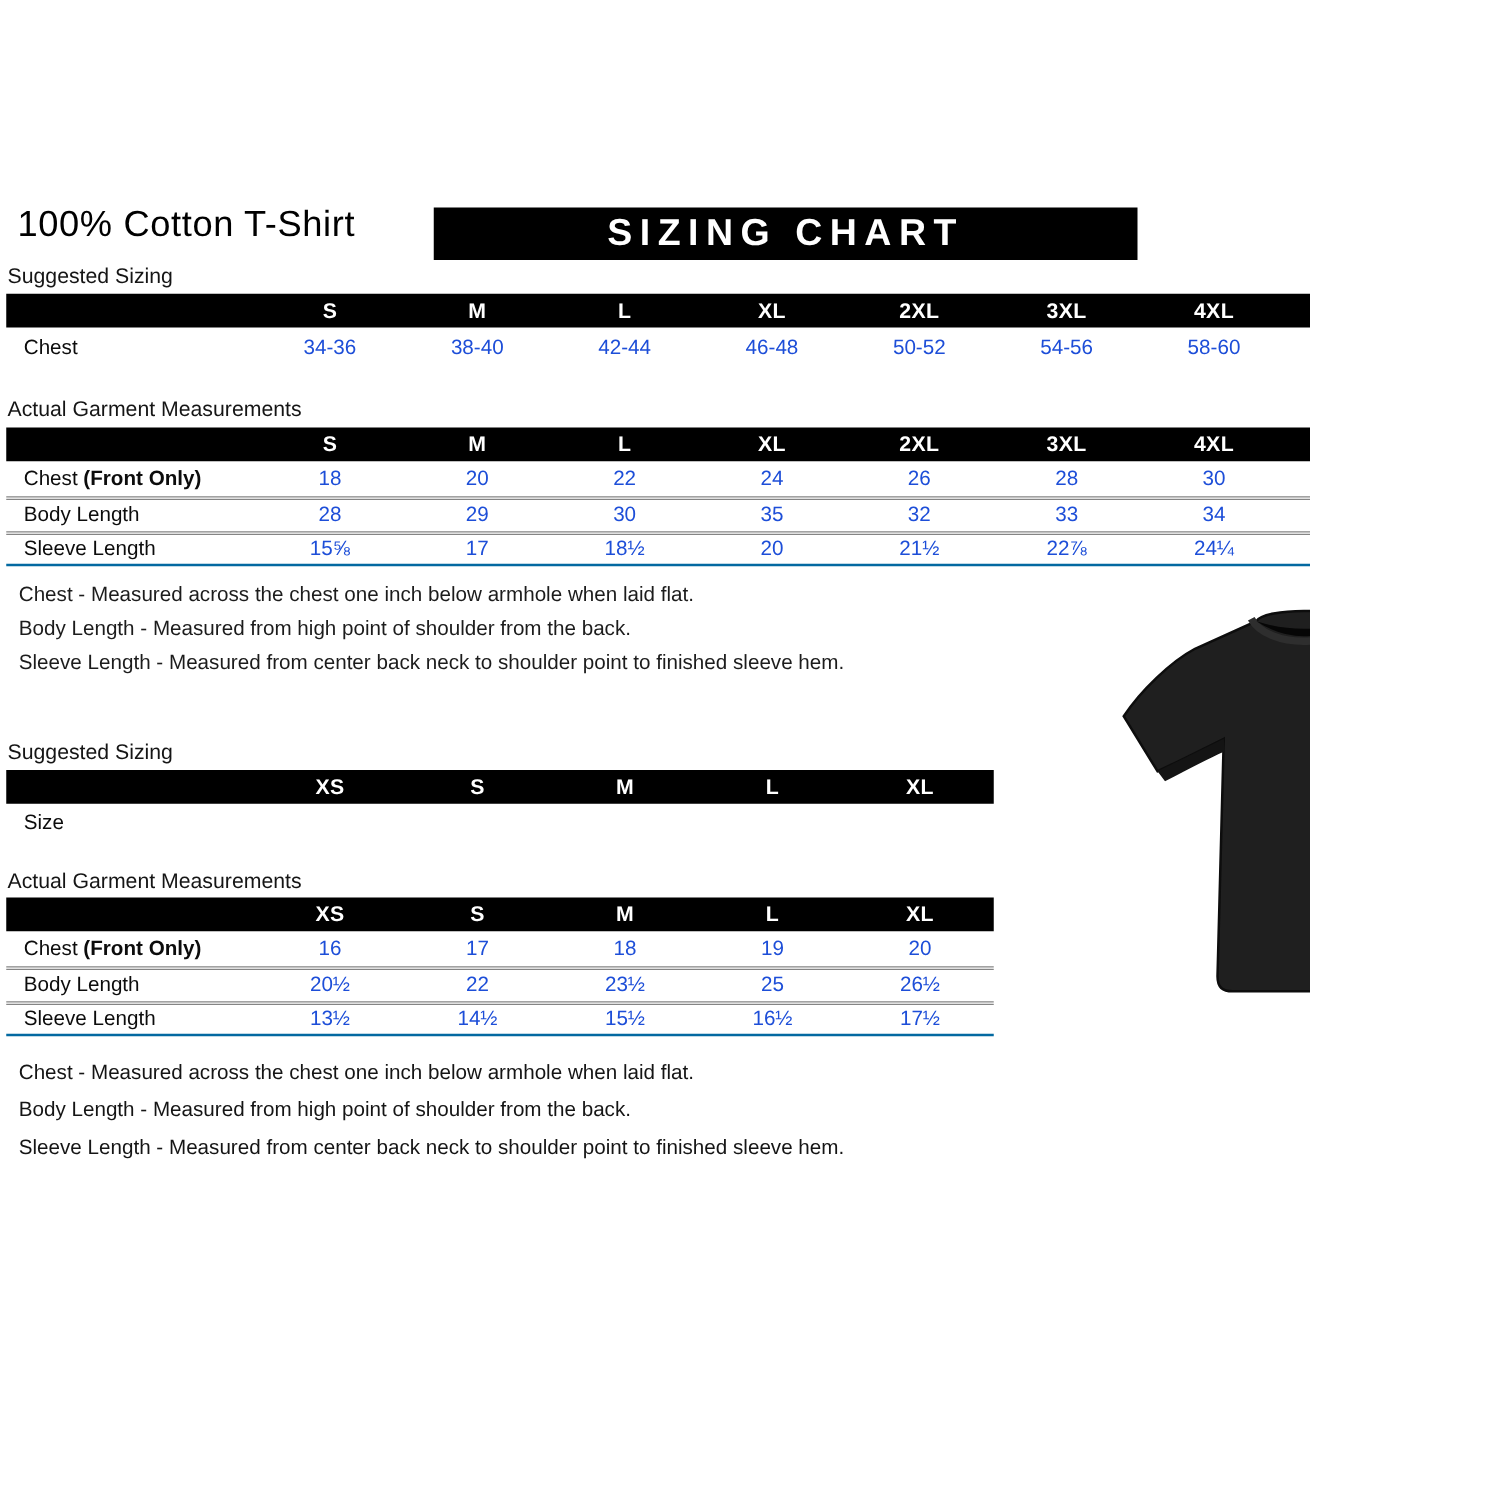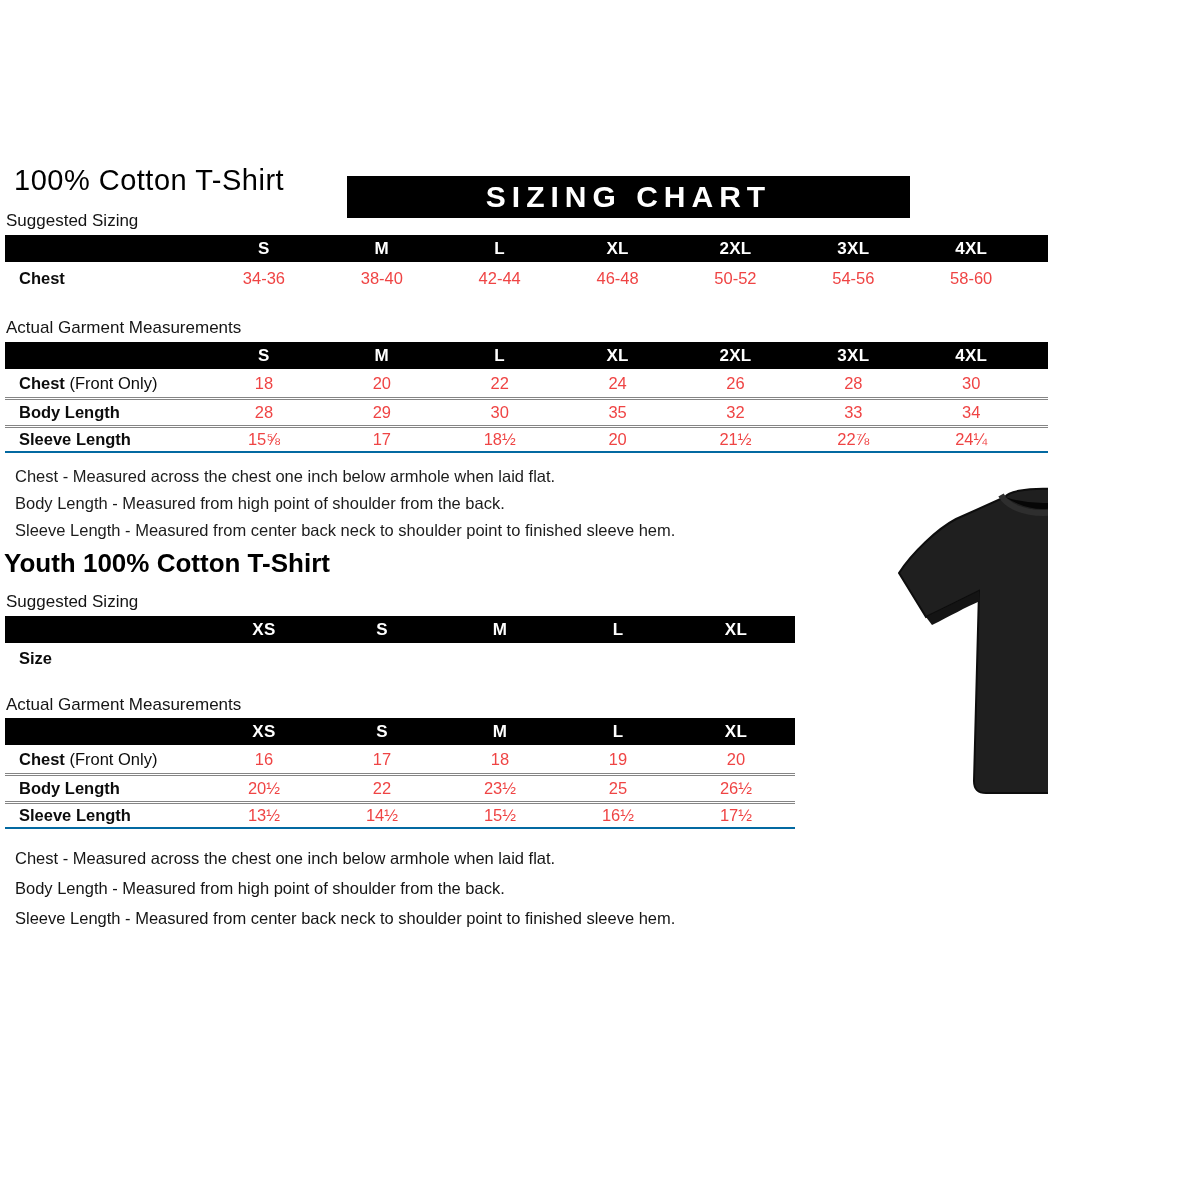--- a/index.html
+++ b/index.html
@@ -2,40 +2,40 @@
 <html><head>
 <meta charset="utf-8">
 <style>
   * { margin:0; padding:0; box-sizing:border-box; }
   html,body { background:#fff; }
   body { font-family:"Liberation Sans","DejaVu Sans",sans-serif; color:#111; }
   .page { position:relative; width:1048px; height:1200px; background:#ffffff; overflow:hidden; }
   .abs { position:absolute; }
 
   .title-adult { left:14px; top:164px; font-size:29px; font-weight:400; color:#000; letter-spacing:0.5px; }
-  .banner { left:347px; top:176px; width:563px; height:42px; background:#000; color:#fff;
+  .banner { left:347px; top:166px; width:563px; height:42px; background:#000; color:#fff;
             display:flex; align-items:center; justify-content:center;
             font-size:30px; font-weight:700; letter-spacing:6px; }
   .title-youth { left:4px; top:548px; font-size:26px; font-weight:700; color:#000; }
 
   .sec-label { font-size:17px; color:#151515; }
 
   .tbl { position:absolute; }
   .tbl .hdr { display:flex; background:#000; color:#fff; height:27px; }
   .tbl .corner { width:200px; }
   .cellsgrid { flex:1; display:grid; }
   .cols-8 { grid-template-columns:repeat(8,1fr); }
   .cols-5 { grid-template-columns:repeat(5,1fr); }
   .hcell { display:flex; align-items:center; justify-content:center;
            font-weight:700; font-size:17px; letter-spacing:0.3px; }
   .trow { display:flex; align-items:center; height:30px; }
   .rlabel { width:200px; padding-left:14px; font-size:16.5px; color:#0c0c0c; white-space:nowrap; }
-  .rlabel b { font-weight:700; }
-  .rlabel span { font-weight:400; }
-  .vcell { text-align:center; font-size:16.5px; color:#ef4444; }
+  .rlabel b { font-weight:400; }
+  .rlabel span { font-weight:700; }
+  .vcell { text-align:center; font-size:16.5px; color:#1d4ed8; }
   .actual .trow { height:28px; }
   .actual .trow + .trow { border-top:3px double #858585;align-items:center; }
   .actual .trow:last-child { border-bottom:2px solid #0369a1; }
 
   .notes { line-height:27px; font-size:16.5px; color:#1c1c1c; }
   .notes-youth { line-height:30px; font-size:16.5px; color:#151515; }
   .notes div { white-space:nowrap; }
 
   .tshirt { left:892px; top:472px; width:302px; height:340px; }
 </style>
@@ -132,21 +132,20 @@
         </div>
     </div>
   </div>
 
   <div class="abs notes" style="left:15px; top:463px;">
     <div>Chest - Measured across the chest one inch below armhole when laid flat.</div>
     <div>Body Length - Measured from high point of shoulder from the back.</div>
     <div>Sleeve Length - Measured from center back neck to shoulder point to finished sleeve hem.</div>
   </div>
 
-  <div class="abs title-youth">Youth 100% Cotton T-Shirt</div>
 
   <div class="abs sec-label" style="left:6px; top:592px;">Suggested Sizing</div>
   <div class="tbl" style="left:5px; top:616px; width:790px;">
     <div class="hdr">
       <div class="corner"></div>
       <div class="cellsgrid cols-5">
           <div class="hcell">XS</div>
           <div class="hcell">S</div>
           <div class="hcell">M</div>
           <div class="hcell">L</div>

